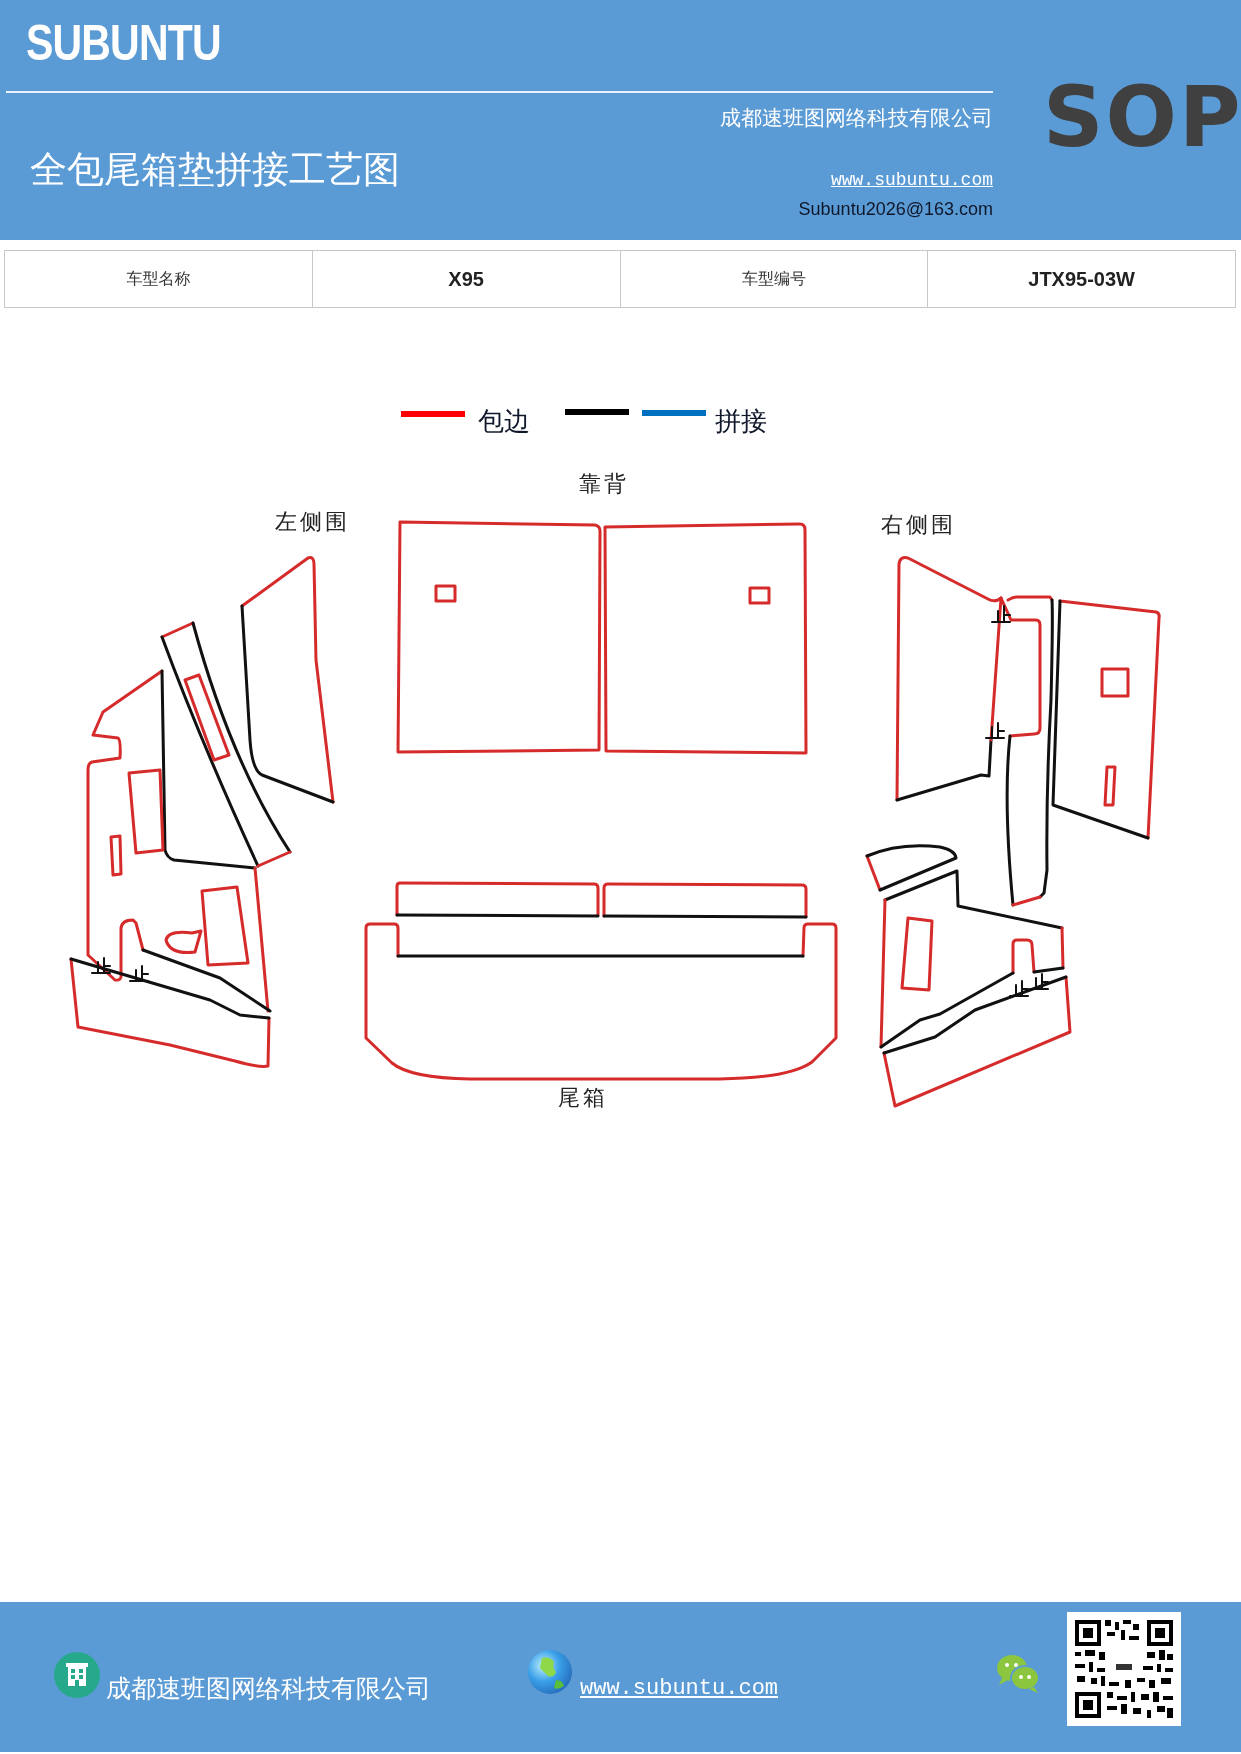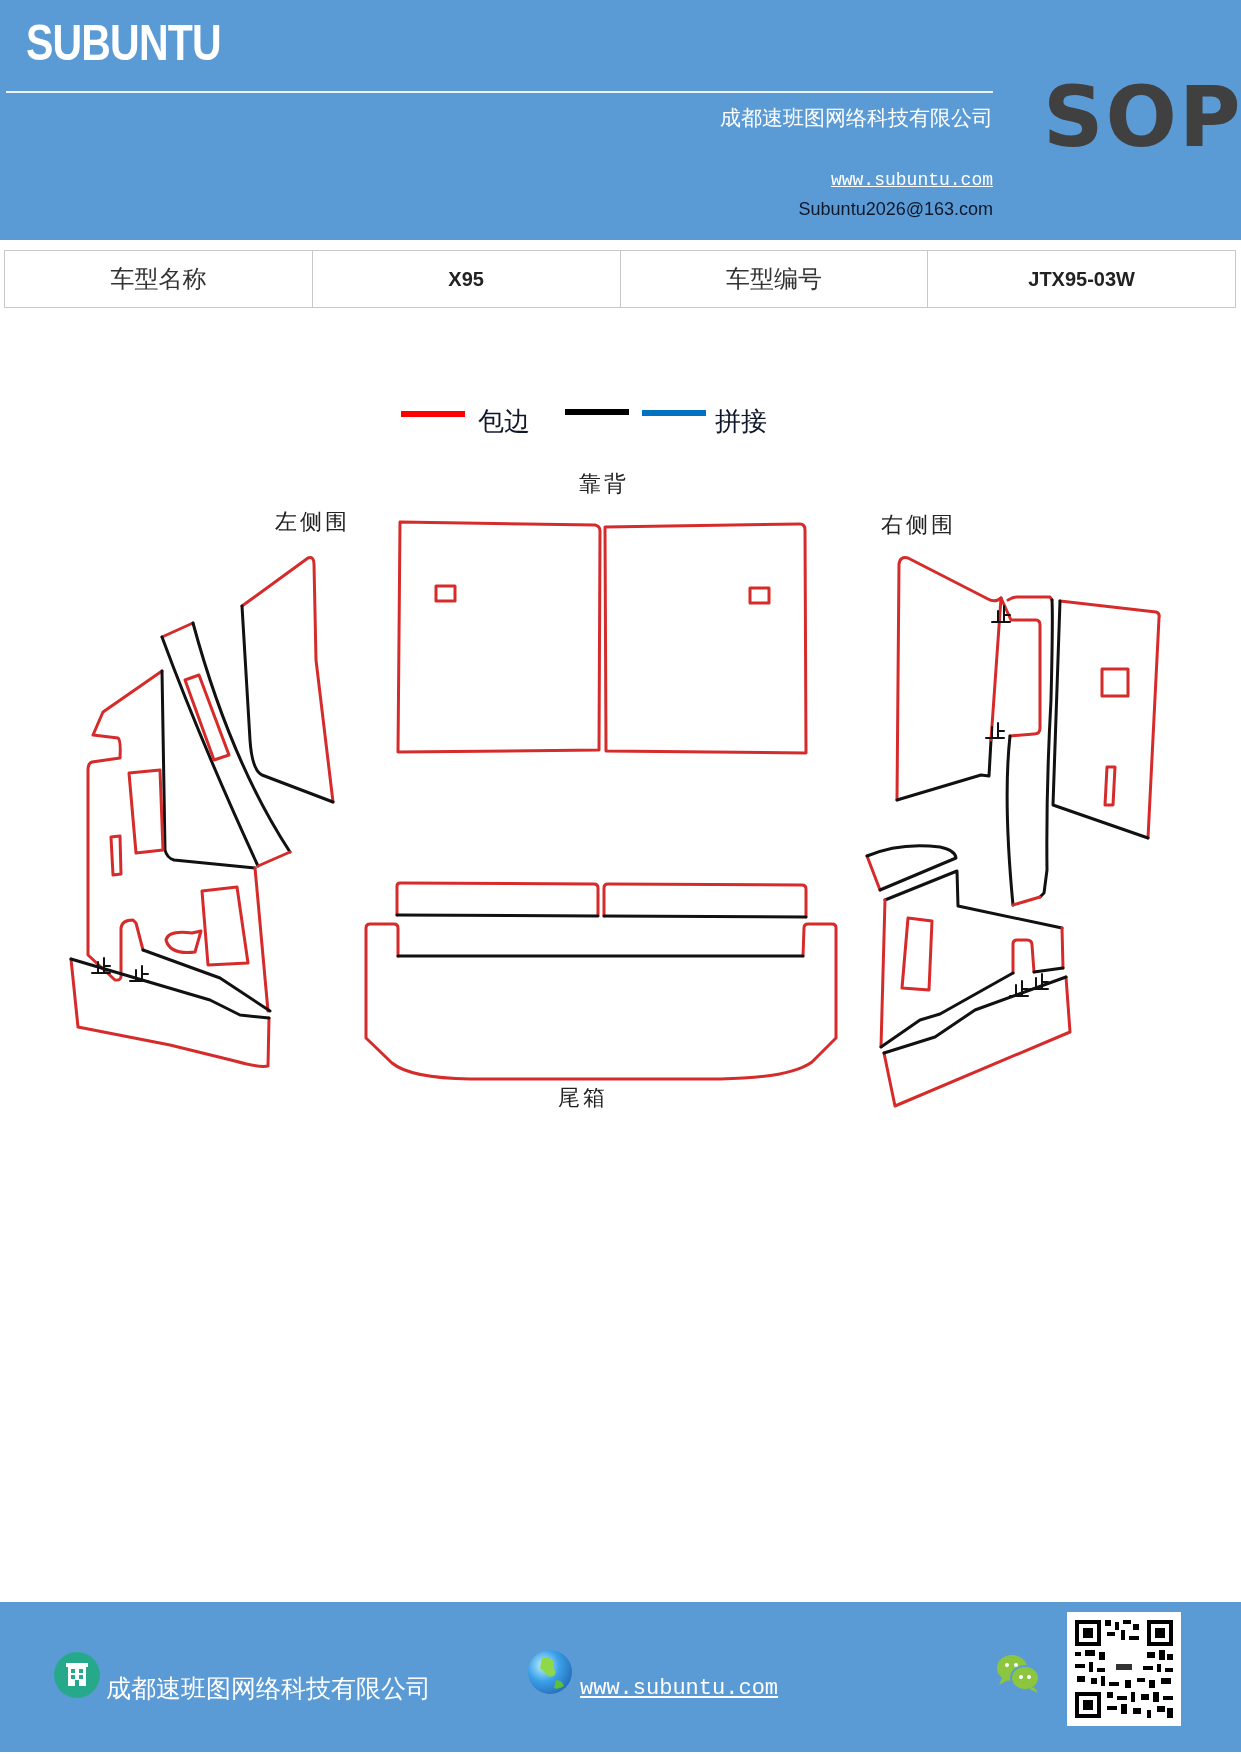--- a/index.html
+++ b/index.html
@@ -8,21 +8,21 @@
   .brand { position:absolute; left:26px; top:14px; font-family:"Liberation Sans", sans-serif; font-weight:bold; font-size:50px; color:#fff; letter-spacing:-1px; transform:scaleX(0.82); transform-origin:left top; }
   .hline { position:absolute; left:6px; top:91px; width:987px; height:2px; background:#eaf2fb; }
   .title { position:absolute; left:30px; top:145px; font-size:37px; color:#fff; font-family:"DejaVu Serif", serif; }
   .company { position:absolute; right:248px; top:104px; font-size:21px; color:#fff; font-family:"DejaVu Serif", serif; }
   .web { position:absolute; right:248px; top:170px; font-size:18px; color:#fff; text-decoration:underline; font-family:"Liberation Mono", monospace; }
   .email { position:absolute; right:248px; top:199px; font-size:18px; color:#0f172a; font-family:Liberation Sans, sans-serif; }
   .sop { position:absolute; left:1043px; top:68px; font-size:84px; font-weight:bold; color:#404040; font-family:"DejaVu Sans", sans-serif; letter-spacing:2px; }
 
   .info-table { position:absolute; left:4px; top:250px; width:1232px; border-collapse:collapse; }
   .info-table td { border:1px solid #c8c8c8; height:56px; text-align:center; font-size:22px; color:#222; width:25%; padding:0; }
-  .info-table td.lbl { font-family:"DejaVu Serif", serif; font-size:24px; color:#333; }
+  .info-table td.lbl { font-family:"DejaVu Serif", serif; font-size:16px; color:#333; }
   .info-table td.val { font-family:"Liberation Sans", sans-serif; font-size:20px;font-weight:bold; }
 
   .legend { position:absolute; left:0; top:400px; width:1241px; height:40px; }
   .lg-line { position:absolute; height:6px; }
   .lg-text { position:absolute; font-size:26px; color:#0f172a; font-family:"DejaVu Sans", sans-serif; }
 
   .diagram { position:absolute; left:0; top:440px; width:1241px; height:700px; }
   .dlabel { position:absolute; font-size:22px; color:#222; letter-spacing:3px; font-family:Liberation Sans, sans-serif; }
 
   .footer { position:absolute; left:0; top:1602px; width:1241px; height:150px; background:#5b9bd5; }
@@ -32,20 +32,21 @@
   .f-web { position:absolute; left:580px; top:74px; font-size:22px; color:#fff; text-decoration:underline; font-family:"Liberation Mono", monospace; }
   .f-wechat { position:absolute; left:994px; top:50px; width:48px; height:42px; }
   .f-qr { position:absolute; left:1067px; top:10px; width:114px; height:114px; background:#fff; }
 </style>
 </head>
 <body>
 
 <div class="header">
   <div class="brand">SUBUNTU</div>
   <div class="hline"></div>
+  <div class="title">全包尾箱垫拼接工艺图</div>
   <div class="company">成都速班图网络科技有限公司</div>
   <div class="web">www.subuntu.com</div>
   <div class="email">Subuntu2026@163.com</div>
   <div class="sop">SOP</div>
 </div>
 
 <table class="info-table">
   <tbody>
       <tr>
     <td class="lbl">车型名称</td>

